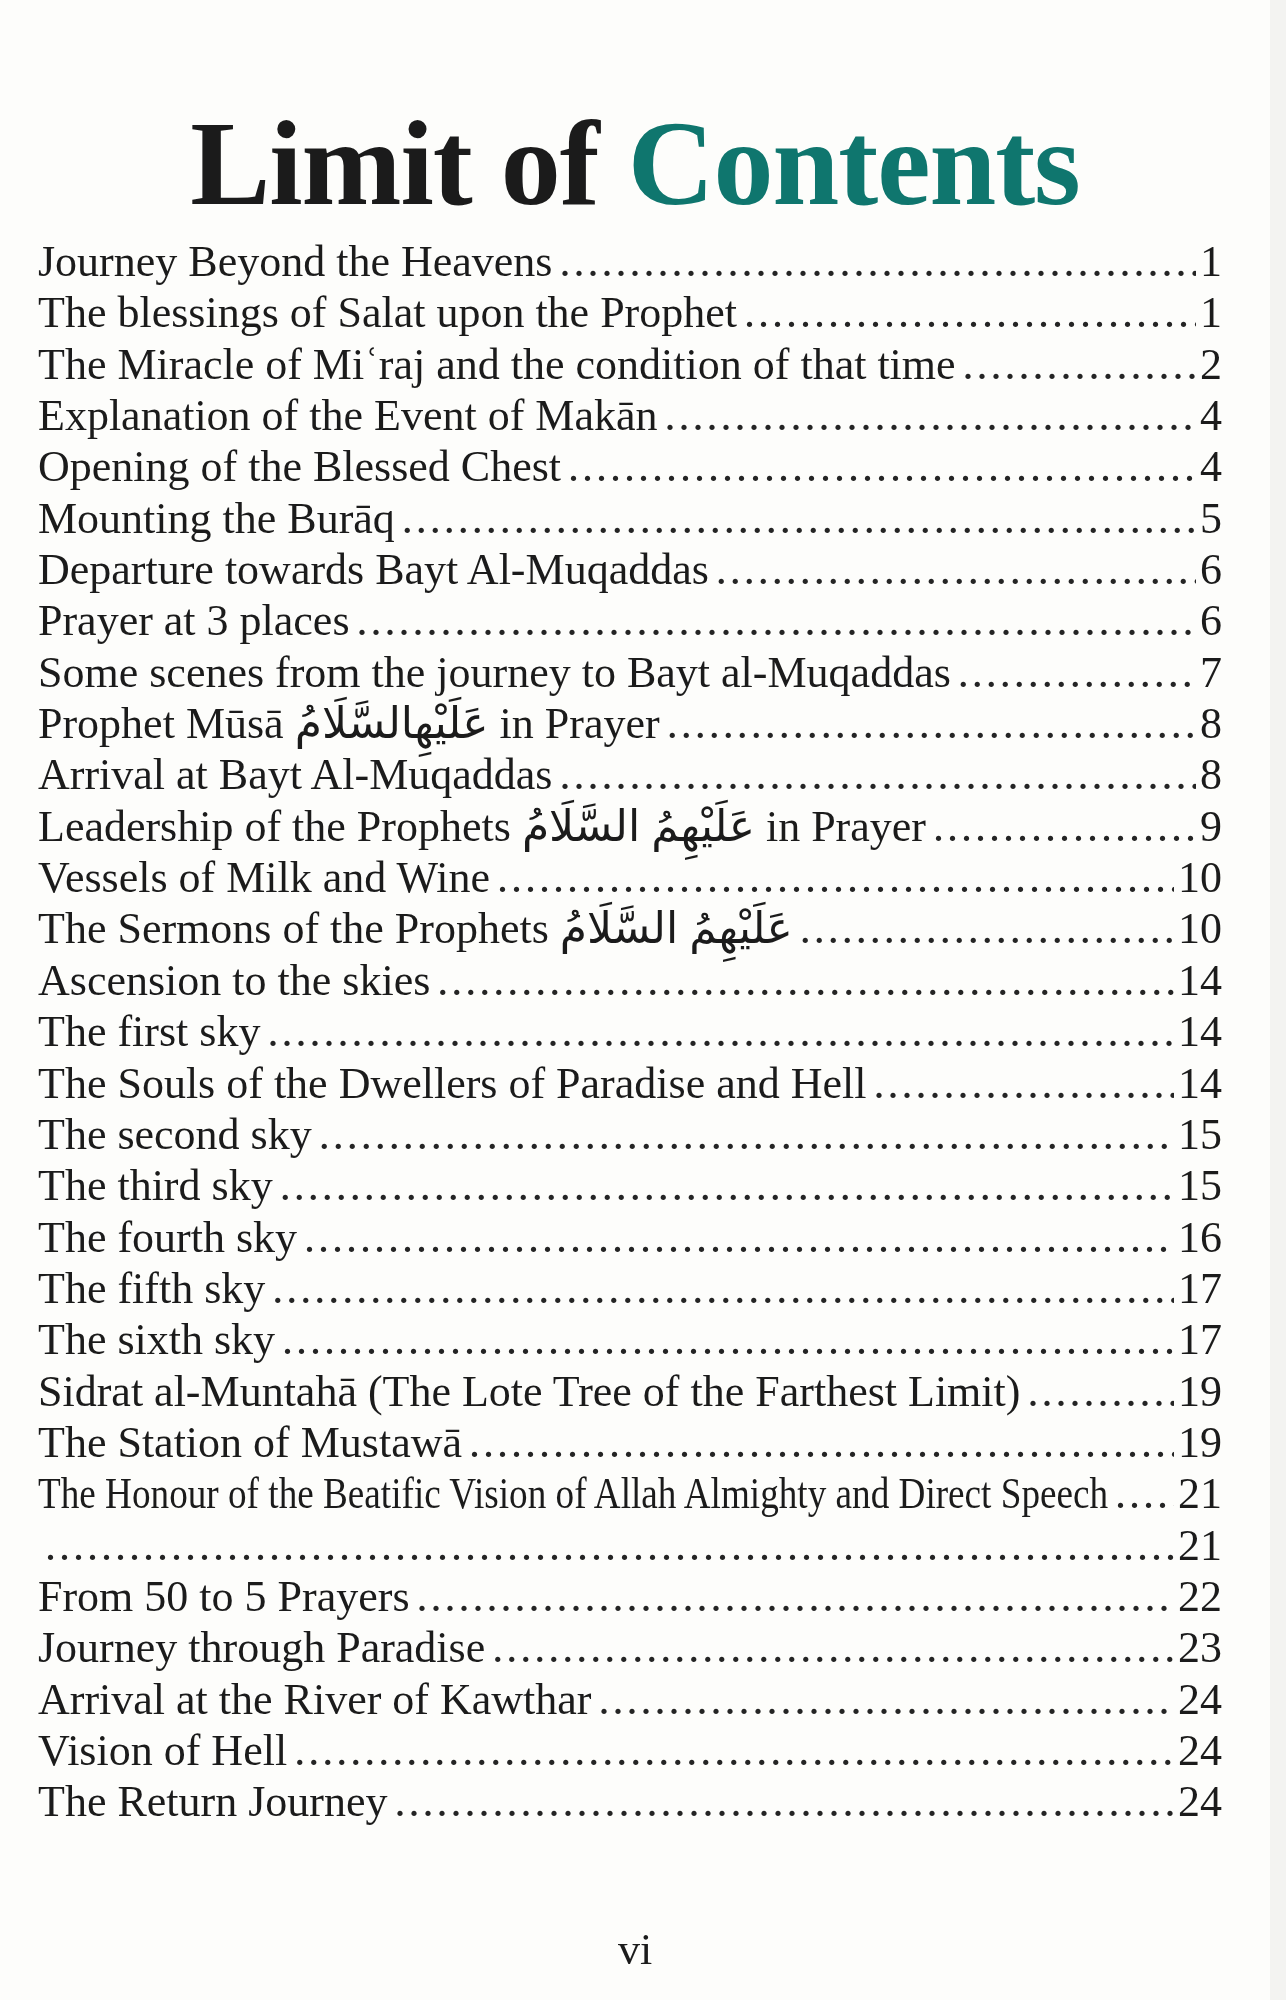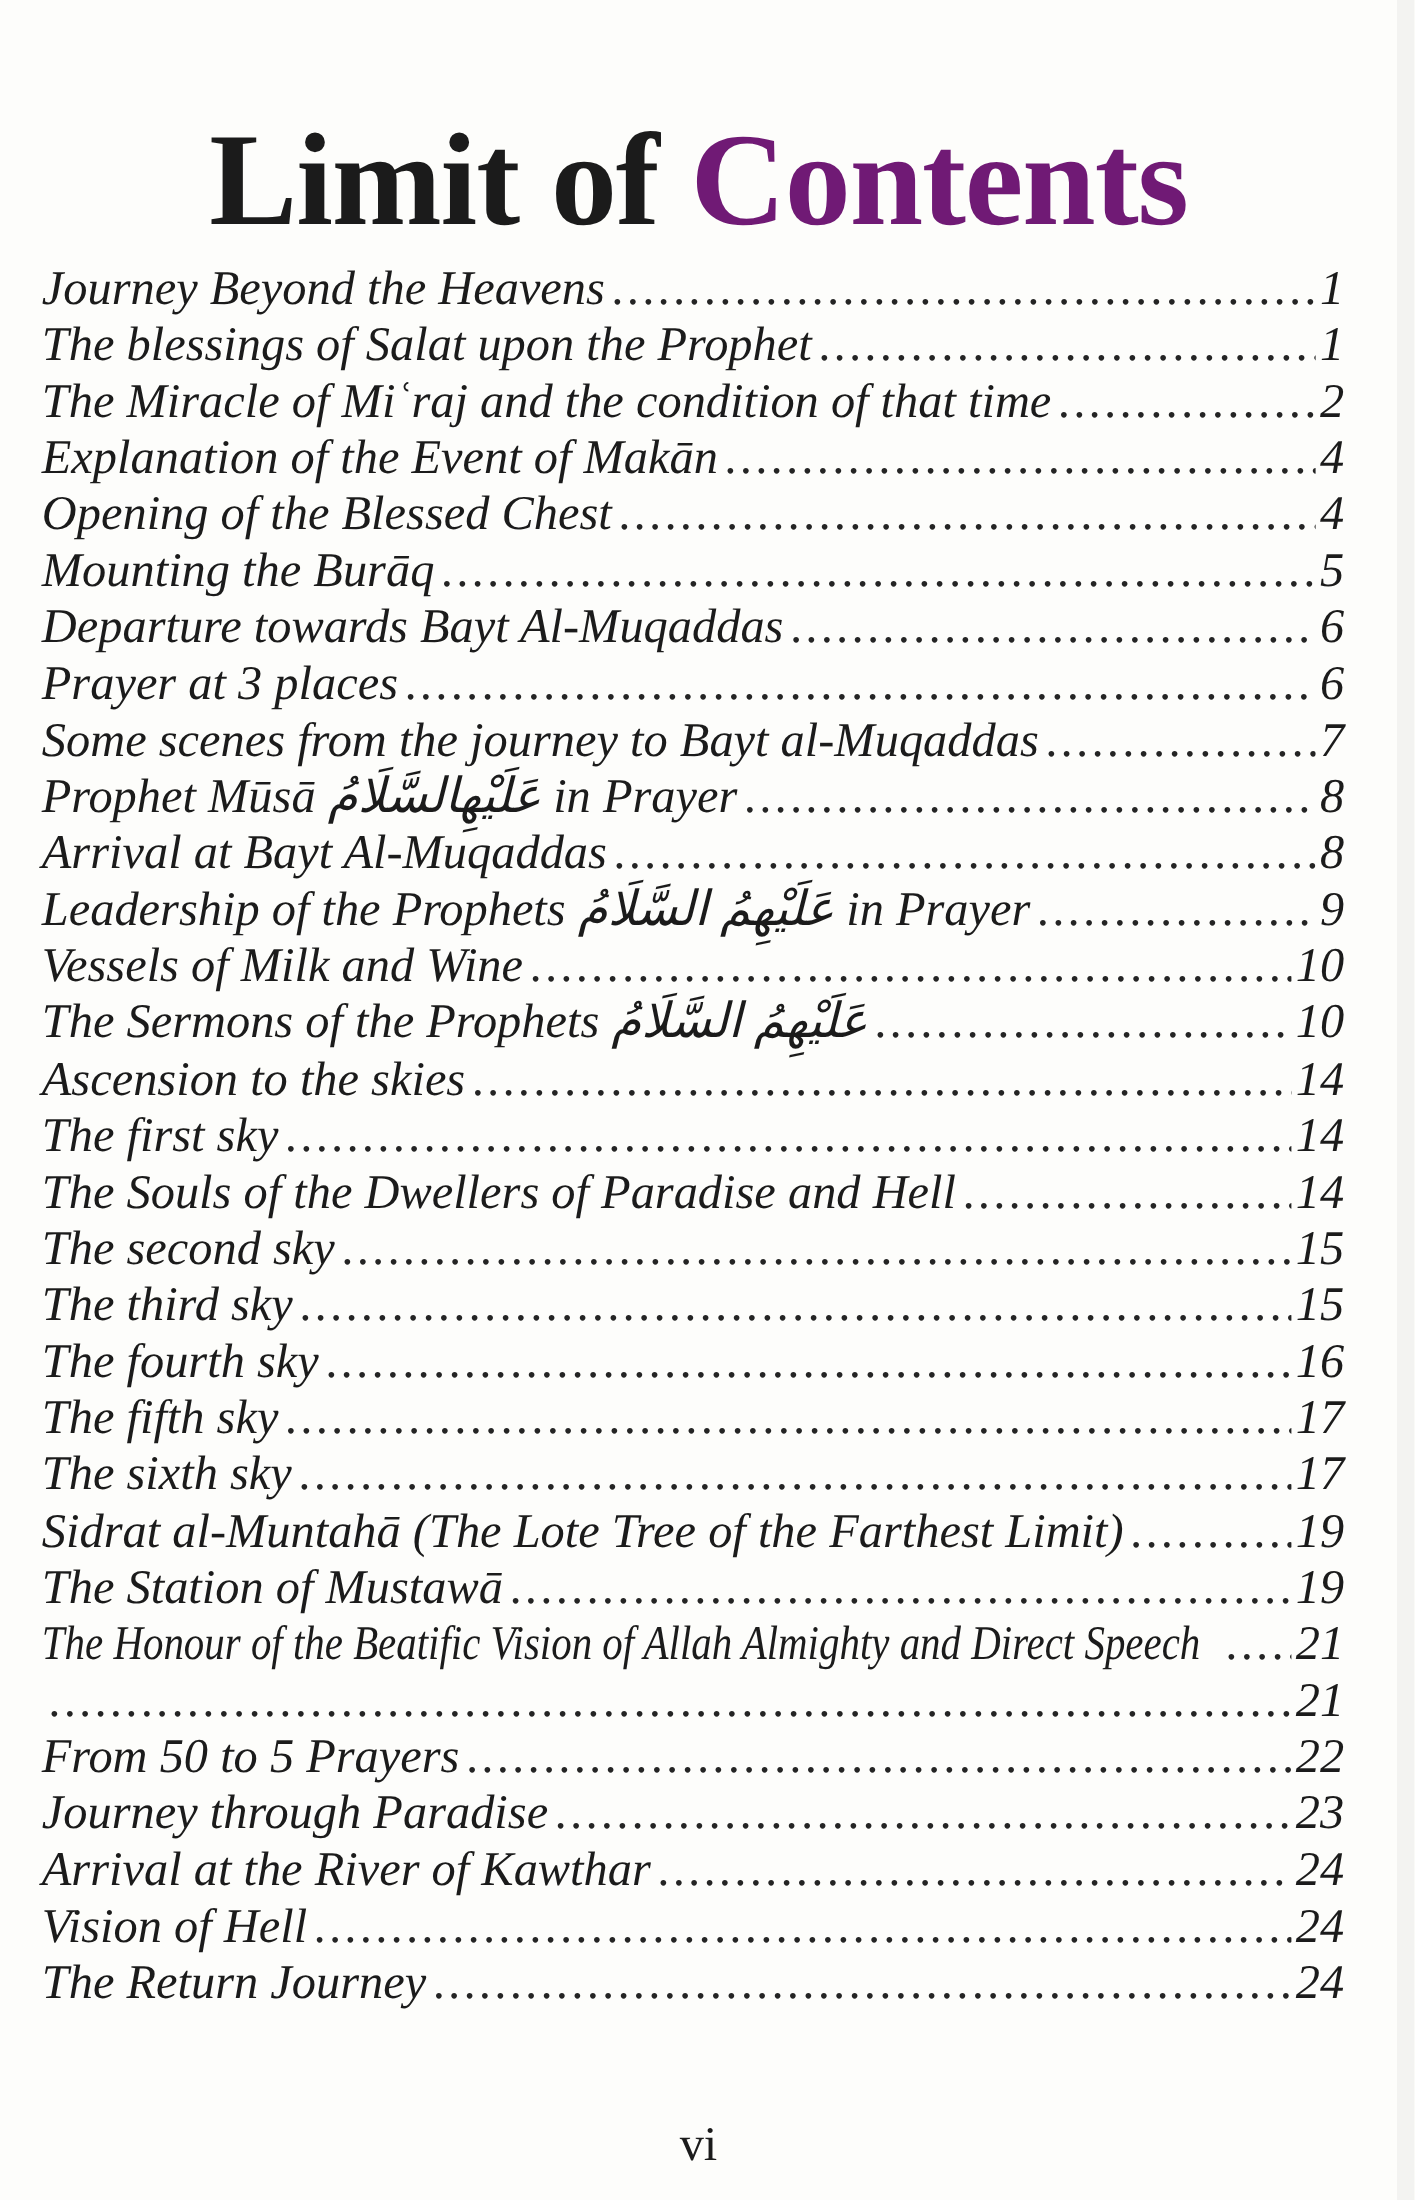--- a/index.html
+++ b/index.html
@@ -31,35 +31,34 @@
     position: absolute;
     top: 24px;
     left: 0;
     right: 16px;
     text-align: center;
     font-size: 120px;
     line-height: 120px;
     letter-spacing: -1px;
     white-space: nowrap;
   }
-  .title .accent { color: #701a75; }
+  .title .accent { color: #0f766e; }
   .toc {
     position: absolute;
     top: 236px;
     left: 38px;
     right: 64px;
   }
   .toc-row {
     display: flex;
     align-items: baseline;
     height: 51.35px;
     font-size: 44px;
     line-height: 51.35px;
     white-space: nowrap;
-    font-style: italic;
   }
   .toc-label {
     flex: 0 0 auto;
     overflow: visible;
     white-space: nowrap;
   }
   .toc-label-inner {
     display: inline-block;
     transform-origin: 0 78%;
     white-space: nowrap;

